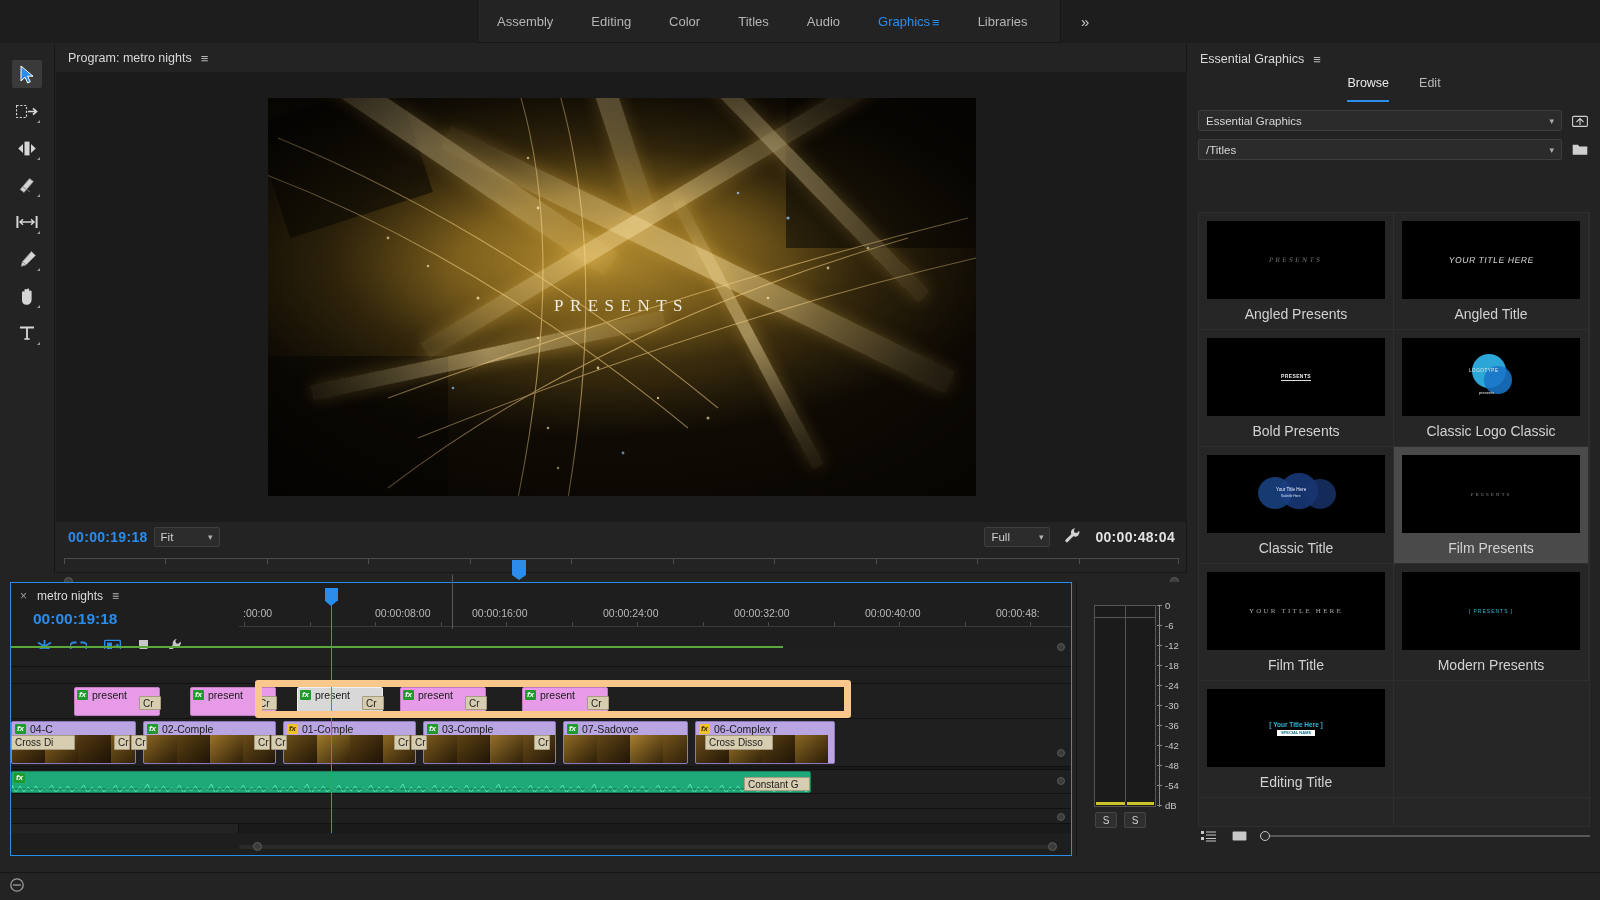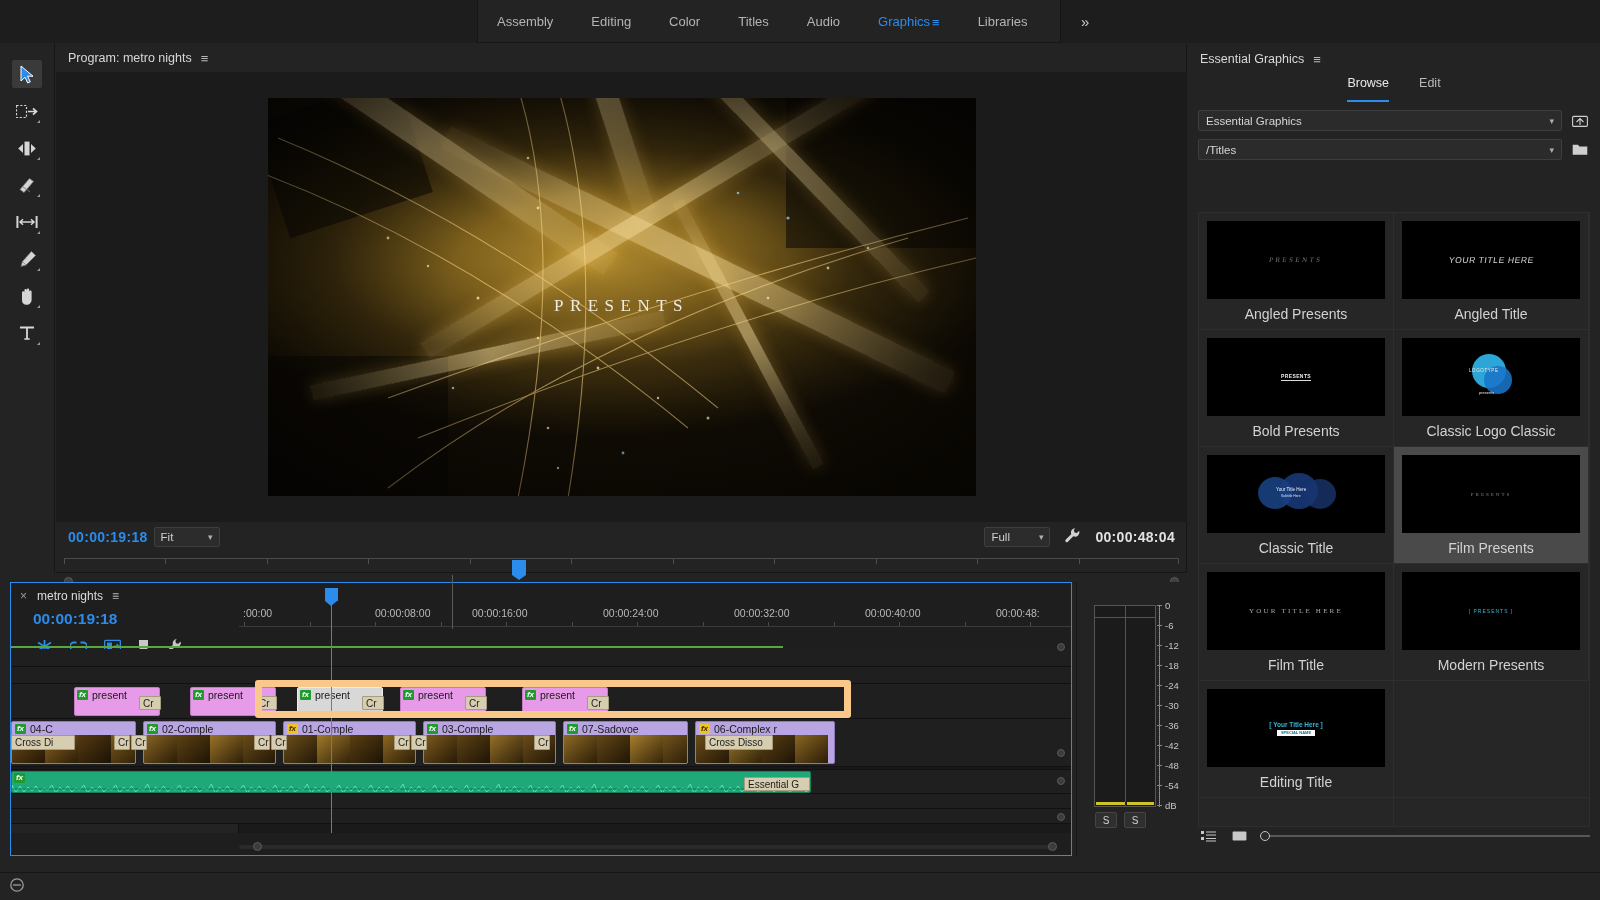--- a/index.html
+++ b/index.html
@@ -1080,21 +1080,21 @@
 
         <div class="lane audio" style="top:121px;height:24px;">
           <div class="clip-audio" style="left:0;top:1px;width:800px;height:22px;">
             <div class="ahead">
                 <span class="fxbadge">fx</span>
               </div>
             <svg class="wave" viewBox="0 0 800 12" preserveAspectRatio="none">
               <path d="M0 6 L0 2 L4 10 L8 3 L12 9 L16 4 L20 8 L24 3 L28 9 L32 5 L36 7 L40 2 L44 10 L48 4 L52 8 L56 3 L60 9 L64 5 L68 7 L72 2 L76 10 L80 4 L84 8 L88 3 L92 9 L96 5 L100 7 L104 2 L108 10 L112 4 L116 8 L120 3 L124 9 L128 5 L132 7 L136 1 L140 11 L144 4 L148 8 L152 3 L156 9 L160 5 L164 7 L168 2 L172 10 L176 4 L180 8 L184 3 L188 9 L192 5 L196 7 L200 1 L204 11 L208 4 L212 8 L216 3 L220 9 L224 5 L228 7 L232 2 L236 10 L240 4 L244 8 L248 3 L252 9 L256 5 L260 7 L264 2 L268 10 L272 4 L276 8 L280 3 L284 9 L288 5 L292 7 L296 1 L300 11 L304 4 L308 8 L312 3 L316 9 L320 5 L324 7 L328 2 L332 10 L336 4 L340 8 L344 3 L348 9 L352 5 L356 7 L360 2 L364 10 L368 4 L372 8 L376 3 L380 9 L384 5 L388 7 L392 1 L396 11 L400 4 L404 8 L408 3 L412 9 L416 5 L420 7 L424 2 L428 10 L432 4 L436 8 L440 3 L444 9 L448 5 L452 7 L456 2 L460 10 L464 4 L468 8 L472 3 L476 9 L480 5 L484 7 L488 1 L492 11 L496 4 L500 8 L504 3 L508 9 L512 5 L516 7 L520 2 L524 10 L528 4 L532 8 L536 3 L540 9 L544 5 L548 7 L552 2 L556 10 L560 4 L564 8 L568 3 L572 9 L576 5 L580 7 L584 1 L588 11 L592 4 L596 8 L600 3 L604 9 L608 5 L612 7 L616 2 L620 10 L624 4 L628 8 L632 3 L636 9 L640 5 L644 7 L648 2 L652 10 L656 4 L660 8 L664 3 L668 9 L672 5 L676 7 L680 1 L684 11 L688 4 L692 8 L696 3 L700 9 L704 5 L708 7 L712 2 L716 10 L720 4 L724 8 L728 3 L732 9 L736 5 L740 7 L744 2 L748 10 L752 4 L756 8 L760 3 L764 9 L768 5 L772 7 L776 2 L780 10 L784 4 L788 8 L792 3 L796 9 L800 6" stroke="#58e8b6" stroke-width="1" fill="none" opacity="0.95"></path>
               <path d="M0 6 L40 6 L80 6 L120 6 L160 6 L200 6 L240 6 L280 6 L320 6 L360 6 L400 6 L440 6 L480 6 L520 6 L560 6 L600 6 L640 6 L680 6 L720 6 L760 6 L800 6" stroke="#0c6e4c" stroke-width="0.8" fill="none"></path>
             </svg>
-            <div class="transition" style="right:0;top:5px;width:66px;height:14px;">Essential G</div>
+            <div class="transition" style="right:0;top:5px;width:66px;height:14px;">Constant G</div>
           </div>
         </div>
 
         <div class="lane audio" style="top:145px;height:15px;"></div>
         <div class="lane audio" style="top:160px;height:15px;"></div>
 
         <div style="position:absolute;left:0;top:-3px;width:772px;height:2px;background:#5aa83c;"></div>
         <div style="position:absolute;right:6px;top:-6px;width:8px;height:8px;border-radius:50%;background:#3c3c3c;border:1px solid #585858;"></div>
         <div style="position:absolute;right:6px;top:100px;width:8px;height:8px;border-radius:50%;background:#3c3c3c;border:1px solid #585858;"></div>
         <div style="position:absolute;right:6px;top:128px;width:8px;height:8px;border-radius:50%;background:#3c3c3c;border:1px solid #585858;"></div>

